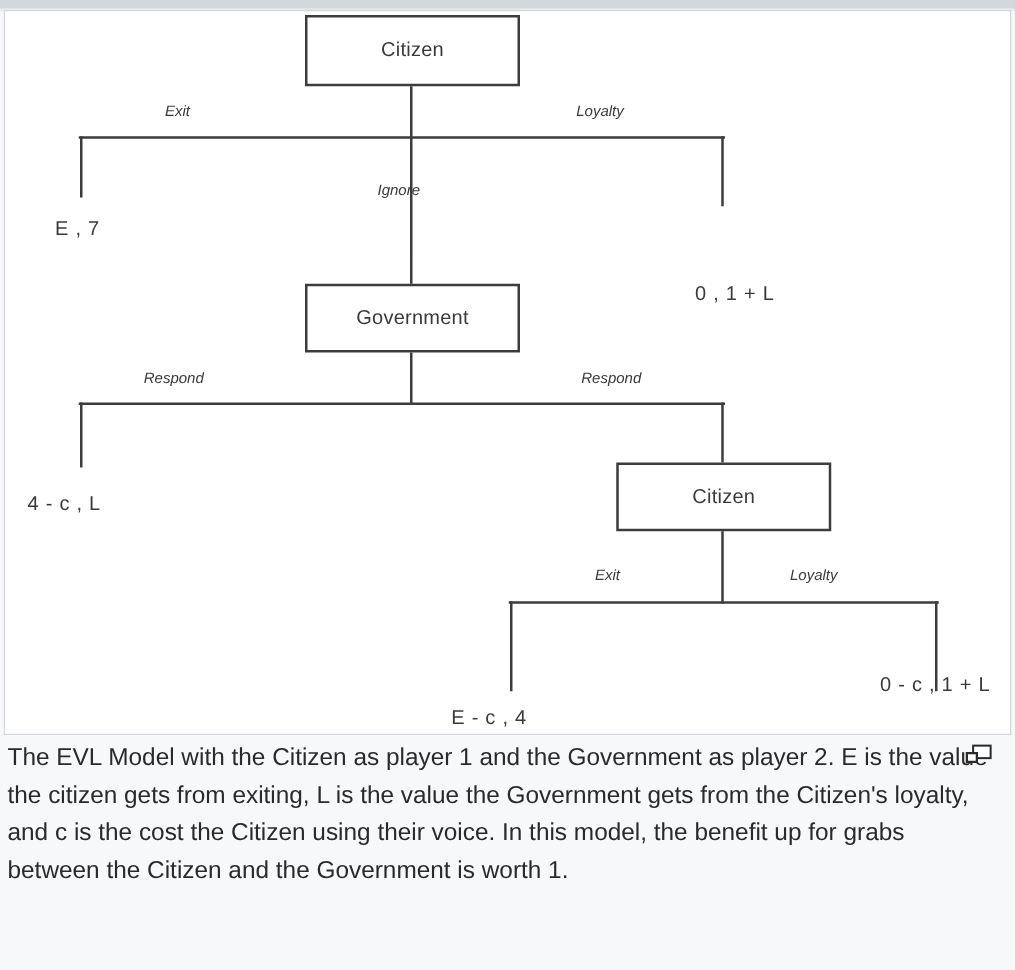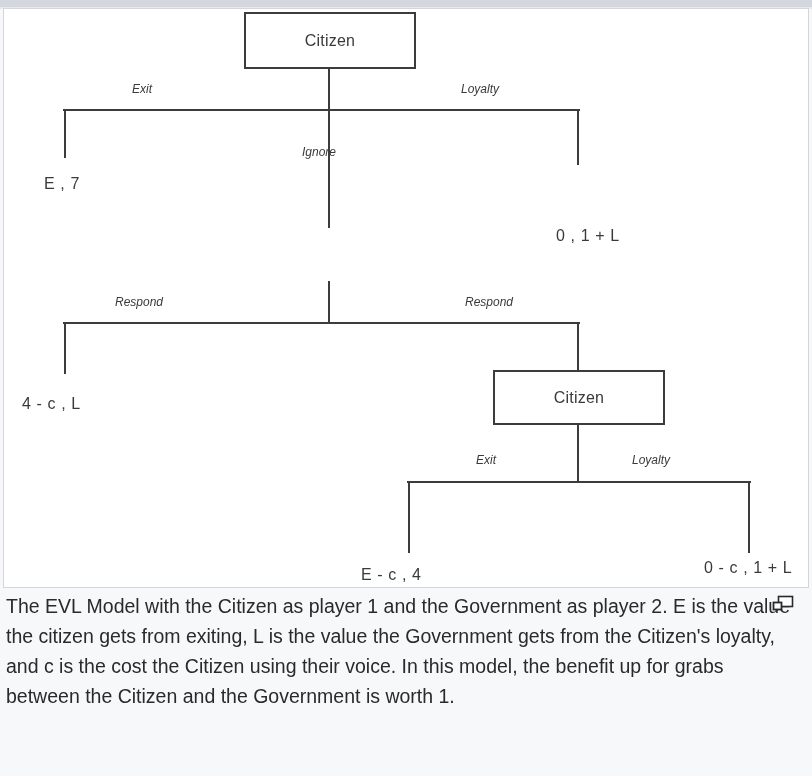--- a/index.html
+++ b/index.html
@@ -132,38 +132,41 @@
         <line x1="405" y1="473" x2="405" y2="543"></line>
 
         <line x1="745" y1="473" x2="745" y2="543"></line>
       </g>
     </svg>
 
     <div class="node-box" style="left:240px; top:3px; width:172px; height:57px;">
       <span>Citizen</span>
     </div>
 
+    <div class="node-box" style="left:240px; top:218px; width:172px; height:55px;">
+      <span>Government</span>
+    </div>
 
     <div class="node-box" style="left:489px; top:361px; width:172px; height:55px;">
       <span>Citizen</span>
     </div>
 
     <div class="edge-label" style="left:128px; top:73px;">Exit</div>
     <div class="edge-label" style="left:298px; top:136px;">Ignore</div>
     <div class="edge-label" style="left:457px; top:73px;">Loyalty</div>
     <div class="edge-label" style="left:111px; top:286px;">Respond</div>
     <div class="edge-label" style="left:461px; top:286px;">Respond</div>
     <div class="edge-label" style="left:472px; top:444px;">Exit</div>
     <div class="edge-label" style="left:628px; top:444px;">Loyalty</div>
 
     <div class="payoff" style="left:40px; top:166px;">E , 7</div>
     <div class="payoff" style="left:552px; top:173px;margin-top:45px;">0 , 1 + L</div>
     <div class="payoff" style="left:18px; top:386px;">4 - c , L</div>
     <div class="payoff" style="left:357px; top:557px;">E - c , 4</div>
-    <div class="payoff" style="left:700px; top:550px;">0 - c , 1 + L</div>
+    <div class="payoff" style="left:700px; top:531px;">0 - c , 1 + L</div>
 
   </div>
 
   <div class="caption-area">
     <div class="caption-text">The EVL Model with the Citizen as player 1 and the Government as player 2. E is the value the citizen gets from exiting, L is the value the Government gets from the Citizen's loyalty, and c is the cost the Citizen using their voice. In this model, the benefit up for grabs between the Citizen and the Government is worth 1.</div>
   </div>
 
   <svg class="popout-icon" viewBox="0 0 22 20" xmlns="http://www.w3.org/2000/svg">
     <rect x="6.5" y="1.5" width="14" height="10" fill="#ffffff" stroke="#2a2a2a" stroke-width="1.6"></rect>
     <rect x="1.5" y="7.5" width="8" height="7" fill="#ffffff" stroke="#2a2a2a" stroke-width="1.8"></rect>

